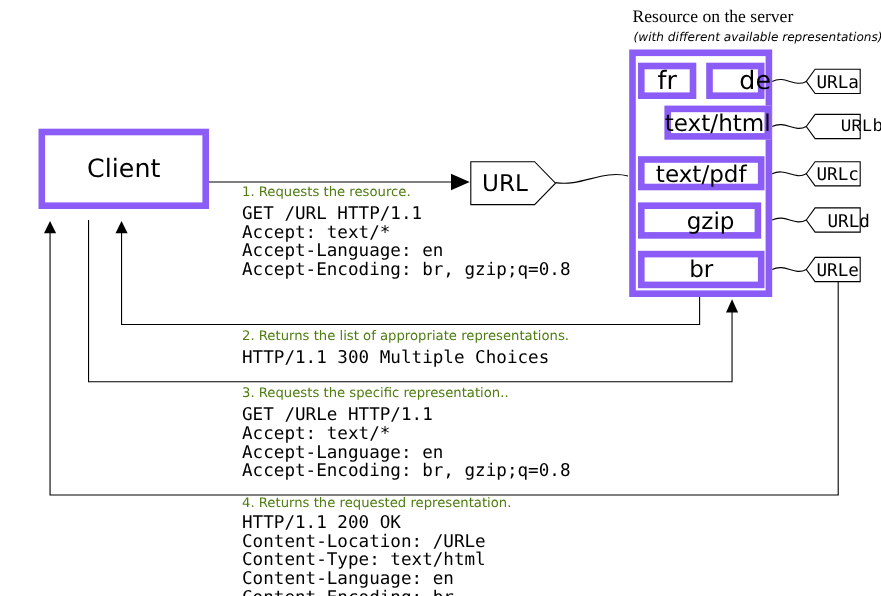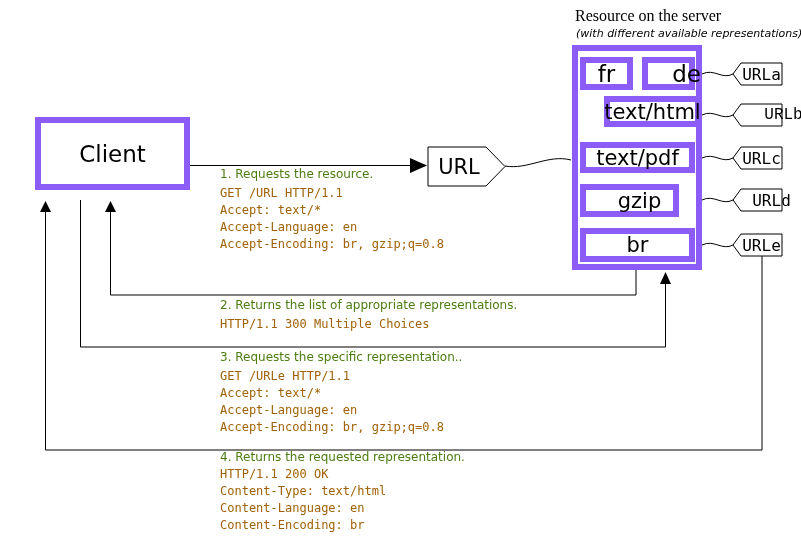--- a/index.html
+++ b/index.html
@@ -19,21 +19,21 @@
   .server-subtitle { position:absolute; font-size:11px; font-style:italic; white-space:nowrap; }
 
   .rep-lg { font-size:23px; }
   .rep-md { font-size:21px; }
 
   .tag-label { position:absolute; display:flex; align-items:center; justify-content:center;
                font-family:"DejaVu Sans Mono", monospace; font-size:16px; }
 
   .msg { position:absolute; }
   .msg-title { font-size:12px; color:#4d7c0f; margin-bottom:4px; white-space:nowrap; }
-  .mono-line { font-family:"DejaVu Sans Mono", monospace; font-size:12px; color:#a16207;
+  .mono-line { font-family:"DejaVu Sans Mono", monospace; font-size:16px; color:#000000;
                line-height:17px; white-space:nowrap; }
 
   svg .wire { stroke:#000; stroke-width:1; fill:none; }
   svg .head { fill:#000; stroke:none; }
   svg .shape { fill:#ffffff; stroke:#000; stroke-width:1; }
 </style>
 </head>
 <body>
 
 <div class="canvas">
@@ -77,21 +77,21 @@
 
   <div class="server-title" style="left:575px; top:7px;">Resource on the server</div>
   <div class="server-subtitle" style="left:576px; top:27px;">(with different available representations)</div>
 
   <div class="box hollow" style="left:572px; top:45px; width:130px; height:225px;"></div>
 
   <div class="box rep-lg" style="left:580px; top:57px; width:53px; height:33px;">fr</div>
   <div class="box rep-lg" style="left:642px; top:57px; width:53px; height:33px;padding-left:36px;">de</div>
   <div class="box rep-md" style="left:580px; top:96px; width:97px; height:31px;margin-left:24px;">text/html</div>
   <div class="box rep-md" style="left:580px; top:142px; width:115px; height:31px;">text/pdf</div>
-  <div class="box rep-md" style="left:580px; top:184px; width:99px; height:33px;padding-left:20px;">gzip</div>
+  <div class="box rep-md" style="left:580px; top:184px; width:112px; height:33px;padding-left:20px;">gzip</div>
   <div class="box rep-md" style="left:580px; top:228px; width:115px; height:34px;">br</div>
 
   <div class="tag-label" style="left:741px; top:63px;  width:41px; height:22px;">URLa</div>
   <div class="tag-label" style="left:763px; top:104px; width:41px; height:22px;font-family:Liberation Mono, monospace;">URLb</div>
   <div class="tag-label" style="left:741px; top:147px; width:41px; height:22px;">URLc</div>
   <div class="tag-label" style="left:741px; top:189px; width:41px; height:22px;margin-left:10px;">URLd</div>
   <div class="tag-label" style="left:741px; top:234px; width:41px; height:22px;">URLe</div>
 
   <div class="msg" style="left:220px; top:167px;">
     <div class="msg-title">1. Requests the resource.</div>
@@ -110,18 +110,19 @@
     <div class="msg-title">3. Requests the specific representation..</div>
     <div class="mono-line">GET /URLe HTTP/1.1</div>
     <div class="mono-line">Accept: text/*</div>
     <div class="mono-line">Accept-Language: en</div>
     <div class="mono-line">Accept-Encoding: br, gzip;q=0.8</div>
   </div>
 
   <div class="msg" style="left:220px; top:450px;">
     <div class="msg-title" style="margin-bottom:2px;">4. Returns the requested representation.</div>
     <div class="mono-line">HTTP/1.1 200 OK</div>
+    <div class="mono-line">Content-Location: /URLe</div>
     <div class="mono-line">Content-Type: text/html</div>
     <div class="mono-line">Content-Language: en</div>
     <div class="mono-line">Content-Encoding: br</div>
   </div>
 
 </div>
 
 </body></html>

